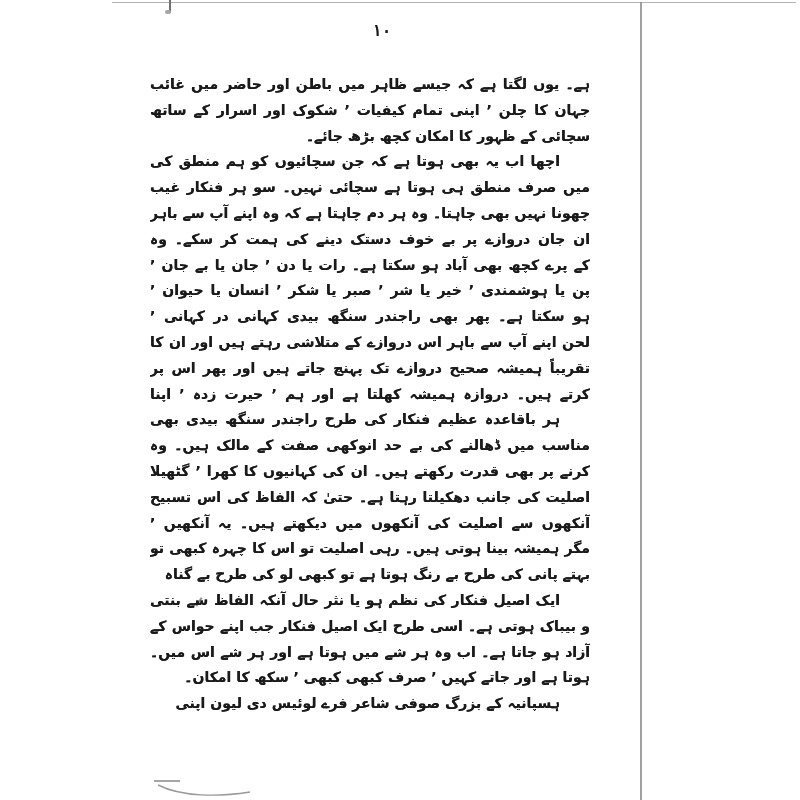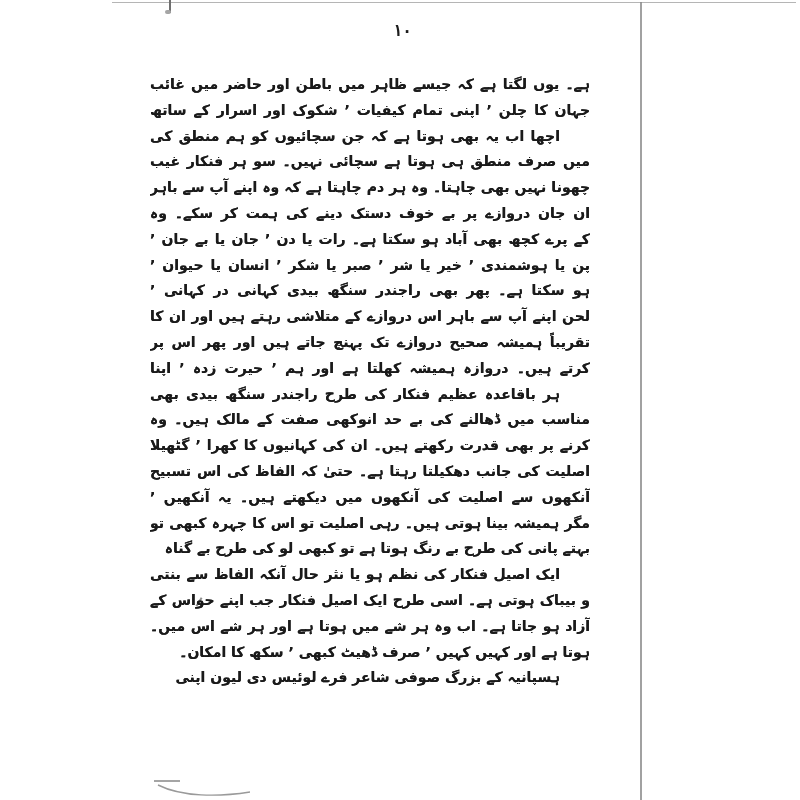--- a/index.html
+++ b/index.html
@@ -14,21 +14,21 @@
   .edge-right{position:absolute;left:640px;top:2px;width:2px;height:798px;background:#8a8a8a;opacity:.8;}
   .edge-top{position:absolute;left:112px;top:2px;width:684px;height:1px;background:#b5b5b5;}
   .tick-top{position:absolute;left:169px;top:0;width:2px;height:13px;background:#6f6f6f;}
   .tick-blob{position:absolute;left:165px;top:10px;width:6px;height:4px;background:#a5a5a5;border-radius:2px;}
   .stray-mark{position:absolute;left:198px;top:597px;width:2px;height:10px;background:#8d8d8d;transform:rotate(32deg);}
   .curl{position:absolute;left:140px;top:773px;}
 
   
   .page-number{
     position:absolute;left:372px;top:21px;width:40px;
-    text-align:right;font-size:16px;font-weight:bold;color:#1c1c1c;font-family:Liberation Mono, monospace;
+    text-align:left;font-size:16px;font-weight:bold;color:#1c1c1c;font-family:Liberation Mono, monospace;
   }
 
   
   .text-block{
     position:absolute;left:150px;top:72px;width:440px;
     direction:rtl;unicode-bidi:embed;
     color:#1a1a1a;
   }
   .line{
     height:25.8px;line-height:25.8px;overflow:hidden;
@@ -52,37 +52,38 @@
   <svg class="curl" width="130" height="27" viewBox="0 0 130 27">
     <path d="M14,8 L40,8" stroke="#8f8f8f" stroke-width="1.6" fill="none"></path>
     <path d="M18,12 C42,24 78,24 110,19" stroke="#9a9a9a" stroke-width="1.4" fill="none"></path>
   </svg>
 
   <div class="page-number">١٠</div>
 
   <div class="text-block" dir="rtl">
       <div class="line">ہے۔ یوں لگتا ہے کہ جیسے ظاہر میں باطن اور حاضر میں غائب کا گزر ہو اور یک لخت مخفی</div>
       <div class="line">جہان کا چلن ’ اپنی تمام کیفیات ’ شکوک اور اسرار کے ساتھ ہمارے میں آن بسے اور</div>
+      <div class="line last">سچائی کے ظہور کا امکان کچھ بڑھ جائے۔</div>
       <div class="line indent">اچھا اب یہ بھی ہوتا ہے کہ جن سچائیوں کو ہم منطق کی وساطت پاتے ہیں ان</div>
       <div class="line">میں صرف منطق ہی ہوتا ہے سچائی نہیں۔ سو ہر فنکار غیب کو چھونا بھی چاہتا ہے اور</div>
       <div class="line">چھونا نہیں بھی چاہتا۔ وہ ہر دم چاہتا ہے کہ وہ اپنے آپ سے باہر قدم دھر سکے اور کسی</div>
       <div class="line">ان جان دروازے پر بے خوف دستک دینے کی ہمت کر سکے۔ وہ جانتا ہے کہ دروازے</div>
       <div class="line">کے پرے کچھ بھی آباد ہو سکتا ہے۔ رات یا دن ’ جان یا بے جان ’ حسن یا تنہائی ’ پاگل</div>
       <div class="line">پن یا ہوشمندی ’ خیر یا شر ’ صبر یا شکر ’ انسان یا حیوان ’ دریا یا ریگستان ’ کچھ بھی رائج</div>
       <div class="line">ہو سکتا ہے۔ پھر بھی راجندر سنگھ بیدی کہانی در کہانی ’ کردار در کردار ’ لمحہ در لمحہ ’ لحن در</div>
       <div class="line">لحن اپنے آپ سے باہر اس دروازے کے متلاشی رہتے ہیں اور ان کا کمال یہ ہے کہ وہ</div>
       <div class="line">تقریباً ہمیشہ صحیح دروازے تک پہنچ جاتے ہیں اور پھر اس پر دستک دینے کی ہمت بھی</div>
       <div class="line">کرتے ہیں۔ دروازہ ہمیشہ کھلتا ہے اور ہم ’ حیرت زدہ ’ اپنا سانس روکے ’ اس دروازے</div>
       <div class="line indent">ہر باقاعدہ عظیم فنکار کی طرح راجندر سنگھ بیدی بھی عام کو یادگار اور خاص کو</div>
       <div class="line">مناسب میں ڈھالنے کی بے حد انوکھی صفت کے مالک ہیں۔ وہ ایک لمحے کا مکمل بیان</div>
       <div class="line">کرنے پر بھی قدرت رکھتے ہیں۔ ان کی کہانیوں کا کھرا ’ گٹھیلا دباؤ ہر لفظ ہم کو ایک</div>
       <div class="line">اصلیت کی جانب دھکیلتا رہتا ہے۔ حتیٰ کہ الفاظ کی اس تسبیح کے سرے پر ہم اپنی</div>
       <div class="line">آنکھوں سے اصلیت کی آنکھوں میں دیکھتے ہیں۔ یہ آنکھیں ’ کبھی ڈھیٹ تو کبھی شرمیلی ’</div>
       <div class="line">مگر ہمیشہ بینا ہوتی ہیں۔ رہی اصلیت تو اس کا چہرہ کبھی تو سیاہ ہوتا ہے تو کبھی سپید ’</div>
       <div class="line last">بہتے پانی کی طرح بے رنگ ہوتا ہے تو کبھی لو کی طرح بے گناہ اور رنگ دار۔</div>
       <div class="line indent">ایک اصیل فنکار کی نظم ہو یا نثر حال آنکہ الفاظ سے بنتی ہے مگر الفاظ سے آزاد</div>
       <div class="line">و بیباک ہوتی ہے۔ اسی طرح ایک اصیل فنکار جب اپنے حواس کے سرے پر پہنچتا ہے تو</div>
       <div class="line">آزاد ہو جاتا ہے۔ اب وہ ہر شے میں ہوتا ہے اور ہر شے اس میں۔ مشترک صرف دکھ</div>
-      <div class="line last">ہوتا ہے اور کہیں کہیں ’ صرف ڈھیٹ کبھی ’ سکھ کا امکان۔</div>
+      <div class="line last">ہوتا ہے اور جاتے کہیں ’ صرف کبھی کبھی ’ سکھ کا امکان۔</div>
       <div class="line indent last">ہسپانیہ کے بزرگ صوفی شاعر فرے لوئیس دی لیون اپنی ایک نظم میں فرماتے</div>
     </div>
 
 </div>
 
 </body></html>

